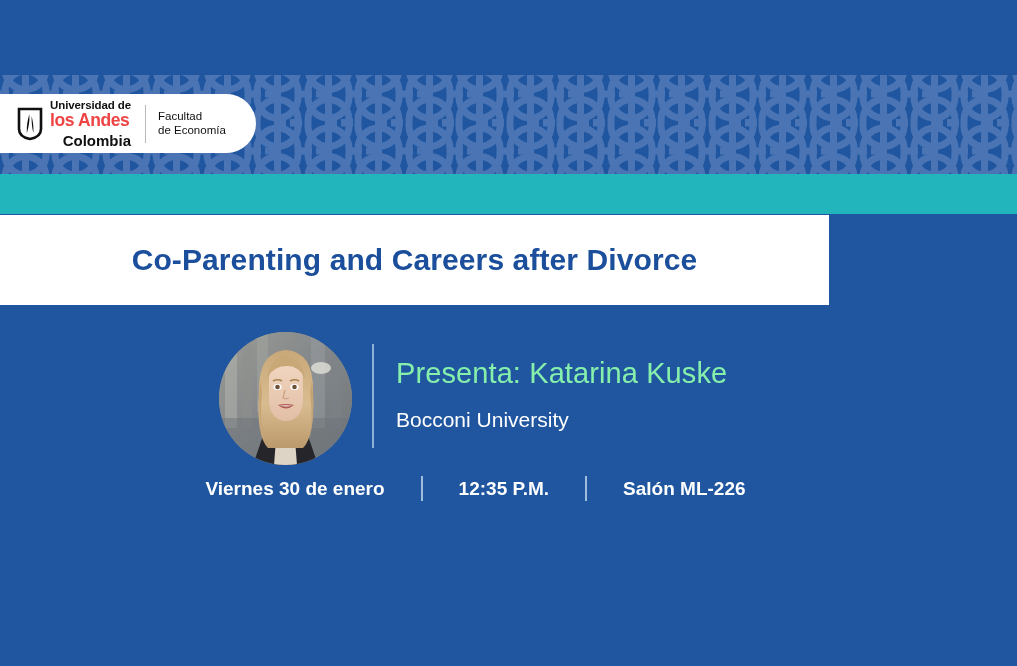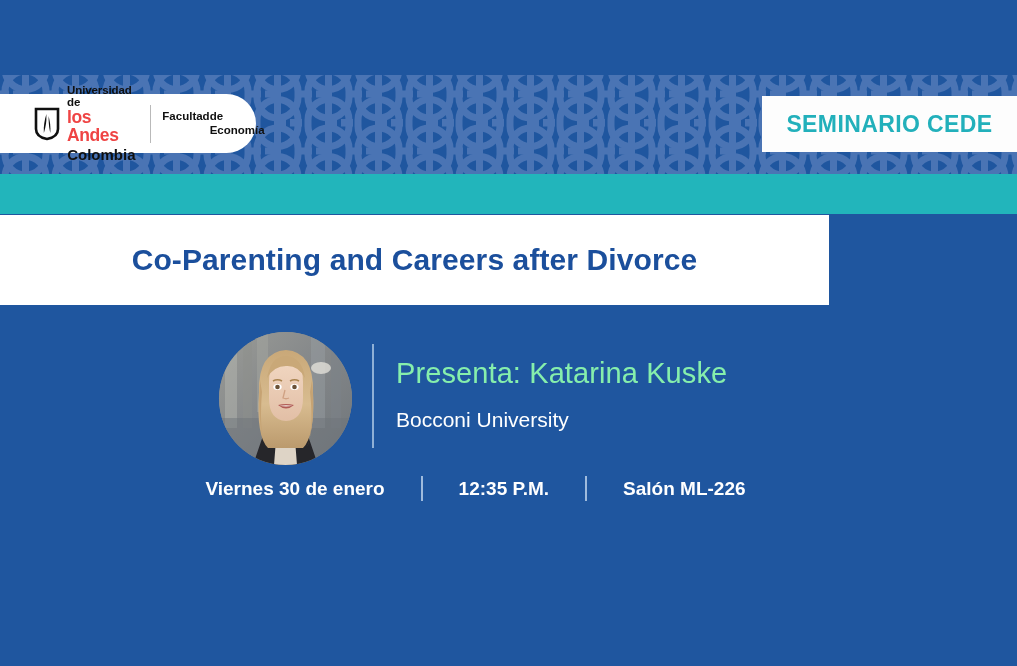--- a/index.html
+++ b/index.html
@@ -40,21 +40,21 @@
     height: 59px;
     background: #ffffff;
     border-top-right-radius: 30px;
     border-bottom-right-radius: 30px;
     display: flex;
     align-items: center;
   }
   .logo-inner {
     display: flex;
     align-items: center;
-    margin-left: 34px;
+    margin-left: 17px;
   }
   .logo-mark {
     width: 26px;
     height: 34px;
     flex: 0 0 auto;
     margin-right: 7px;
   }
   .logo-words {
     display: flex;
     flex-direction: column;
@@ -81,24 +81,24 @@
     margin-top: 3px;
   }
   .logo-divider {
     width: 1px;
     height: 38px;
     background: #b9b9b9;
     margin: 0 12px 0 14px;
   }
   .logo-fac {
     display: flex;
-    flex-direction: row;
+    flex-direction: column;
     line-height: 1.18;
     font-size: 11.5px;
-    font-weight: bold;
+    font-weight: normal;
     color: #101010;
   }
 
   
   .badge-box {
     position: absolute;
     left: 762px;
     top: 96px;
     width: 255px;
     height: 56px;
@@ -285,23 +285,20 @@
         <span class="logo-l3">Colombia</span>
       </span>
       <span class="logo-divider"></span>
       <span class="logo-fac">
         <span>Facultad</span>
         <span>de Economía</span>
       </span>
     </div>
   </div>
 
-  <div class="badge-box">
-    <span class="badge-text">SEMINARIO CEDE</span>
-  </div>
 
   <div class="teal-band"></div>
 
   <div class="title-band">
     <span class="title-text">Co-Parenting and Careers after Divorce</span>
   </div>
 
   <div class="speaker-row">
     <div class="avatar">
       <svg width="133" height="133" viewBox="0 0 133 133" xmlns="http://www.w3.org/2000/svg">

